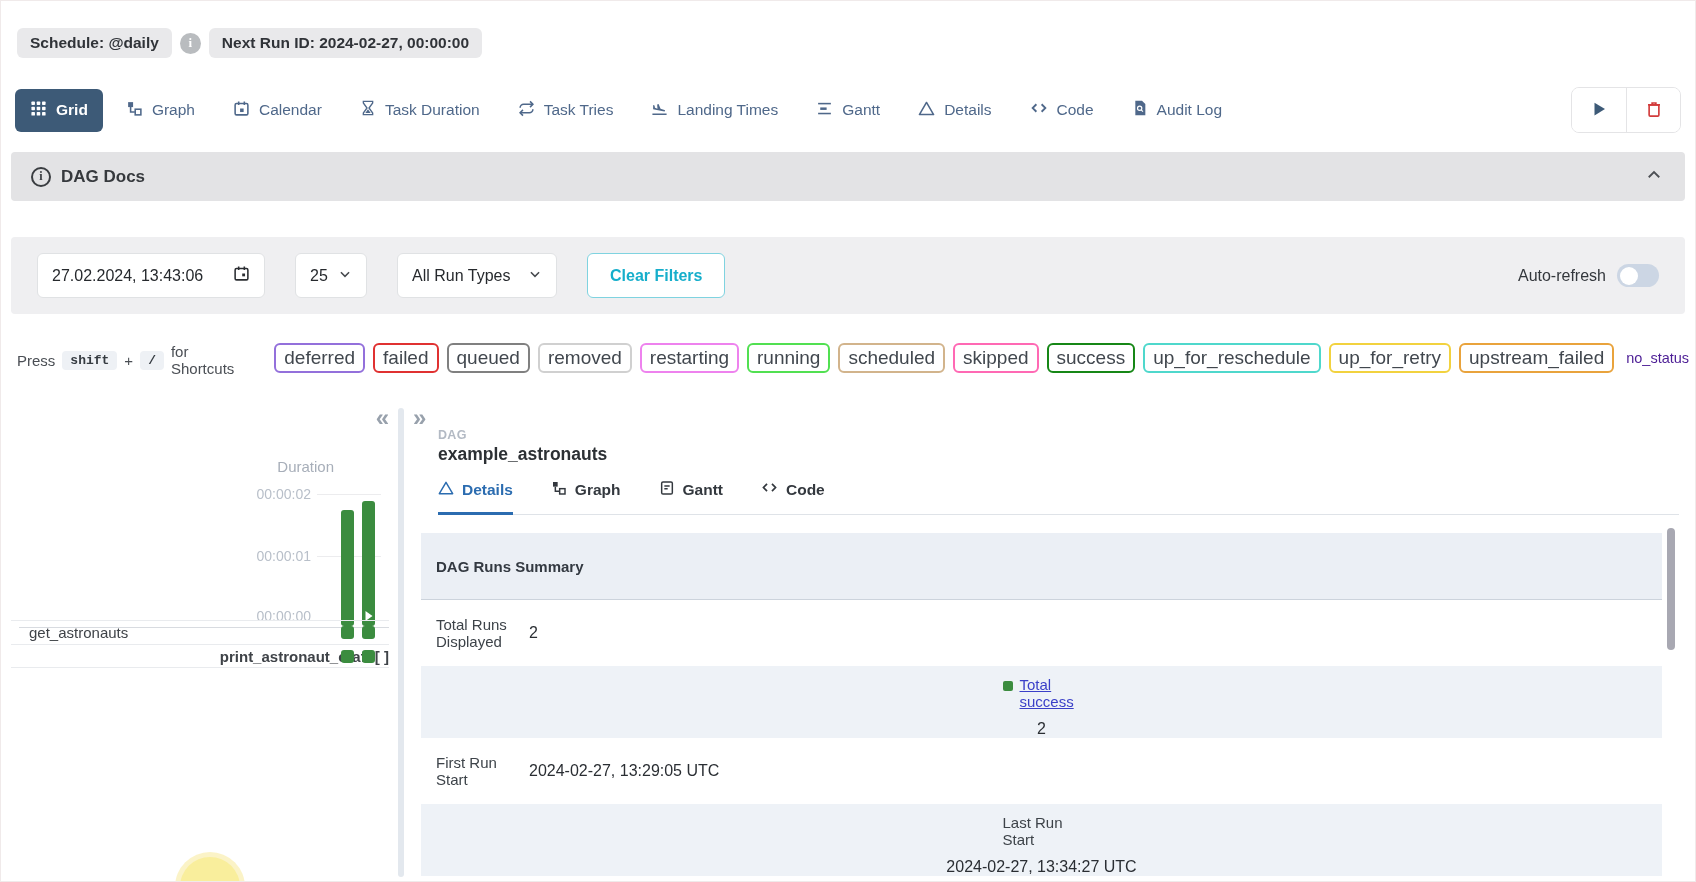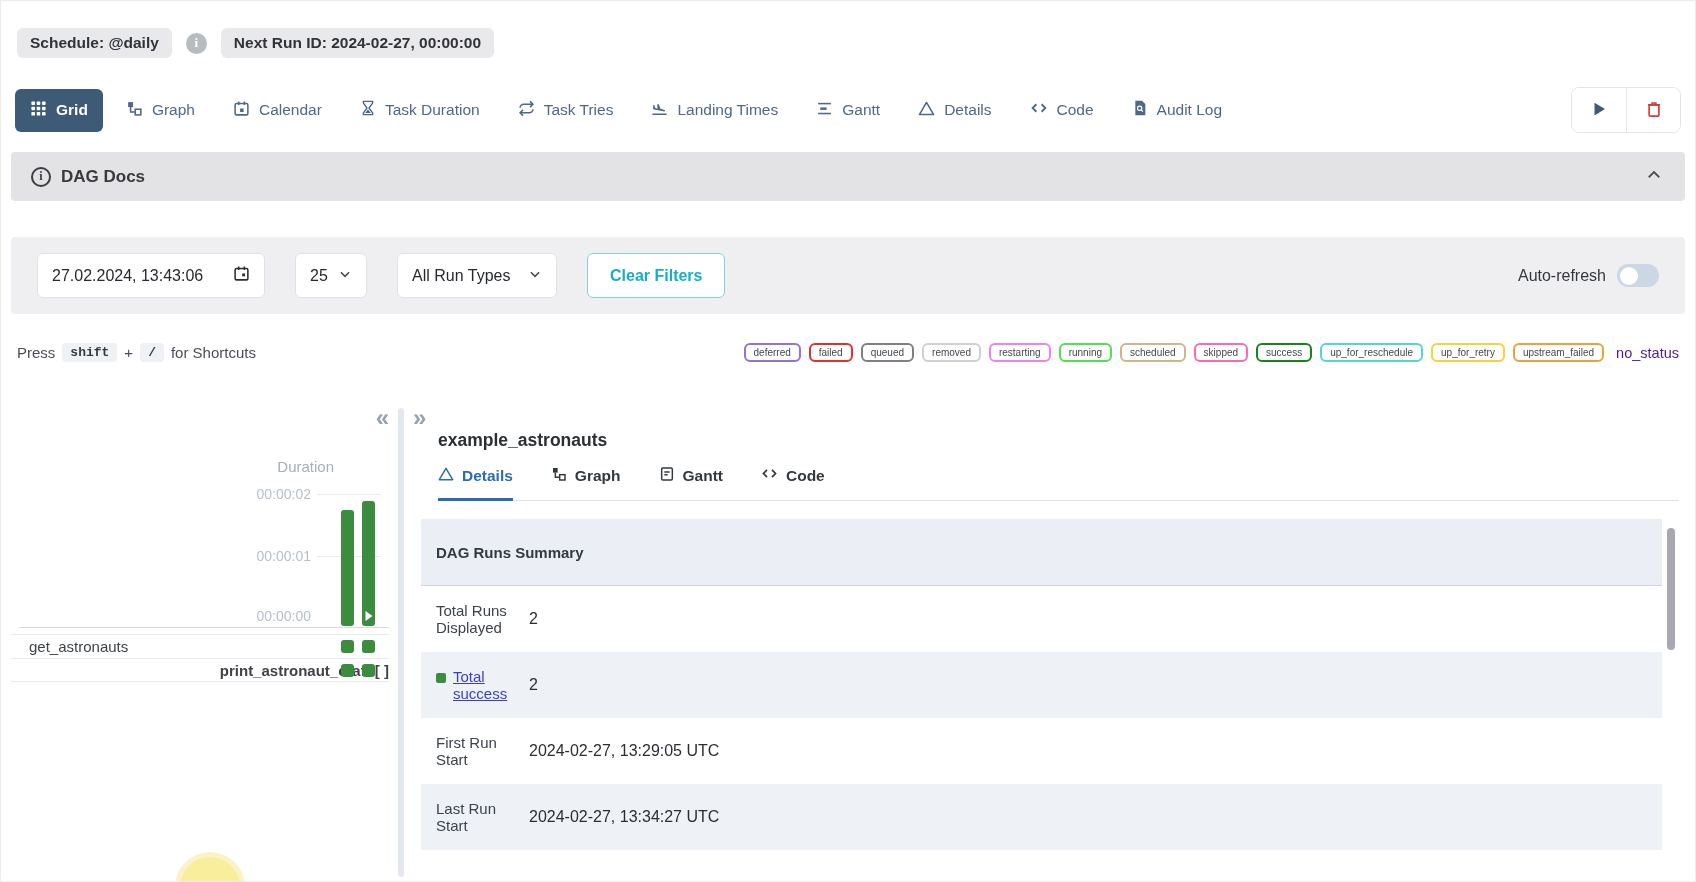--- a/index.html
+++ b/index.html
@@ -10,21 +10,21 @@
   .hdr { display:flex; justify-content:space-between; align-items:center; padding:16px 24px 0 16px; height:68px; }
   .hdr-left { display:flex; align-items:center; gap:14px; }
   .switch { width:46px; height:25px; border-radius:13px; position:relative; cursor:pointer; flex:0 0 auto; }
   .switch.on { background:#3182ce; }
   .switch.off { background:#ccd6e4; }
   .switch .knob { position:absolute; top:2.5px; width:20px; height:20px; border-radius:50%; background:#fff; }
   .switch.on .knob { right:3px; }
   .switch.off .knob { left:3px; }
   .dag-title { font-size:26px; font-weight:bold; color:#46494d; letter-spacing:.2px; }
   .dag-title .dim { color:#c7cbd1; font-weight:bold; }
-  .hdr-right { display:flex; align-items:center; gap:14px; }
+  .hdr-right { display:flex; align-items:center; gap:8px; }
   .meta-badge { background:#e9e9eb; color:#303338; font-size:15.5px; font-weight:bold; padding:6px 13px; border-radius:6px; white-space:nowrap; }
   .info-circle { width:21px; height:21px; border-radius:50%; background:#b9bcbf; color:#fff; font-size:13px; font-weight:bold; display:flex; align-items:center; justify-content:center; font-family:"Liberation Serif", serif; }
 
   
   .nav { display:flex; align-items:center; justify-content:space-between; padding:0 14px; margin-top:18px; height:46px; }
   .navtabs { display:flex; align-items:center; gap:8px; }
   .navtab { display:flex; align-items:center; gap:9px; padding:11px 15px; border-radius:6px; font-size:15.5px; color:#4f688a; cursor:pointer; white-space:nowrap; }
   .navtab svg { flex:0 0 auto; }
   .navtab.active { background:#3d5a77; color:#fff; font-weight:bold;justify-content:center; }
   .run-actions { display:flex; border:1px solid #e4e4e6; border-radius:8px; overflow:hidden; background:#fff; }
@@ -45,53 +45,53 @@
   .ctl-sel { width:160px; }
   .clear-btn { background:#fff; border:1px solid #7fd3e0; color:#16aecb; font-weight:bold; font-size:16px; height:45px; padding:0 22px; border-radius:6px; cursor:pointer; }
   .filters .spacer { flex:1; }
   .autorefresh { display:flex; align-items:center; gap:11px; font-size:16px; color:#33373c; }
 
   
   .legendrow { display:flex; align-items:flex-start; justify-content:space-between; padding:0 16px; margin-top:29px; height:38px;gap:40px; }
   .shortcuts { display:flex; align-items:center; gap:7px; font-size:15px; color:#4a4e54; }
   .kbd { background:#eef1f5; border-radius:4px; padding:2px 8px; font-family:"Liberation Mono", monospace; font-size:13px; font-weight:bold; color:#343a40; }
   .legend { display:flex; align-items:center; gap:8px; }
-  .state-badge { border:2px solid #999; border-radius:6px; background:#fff; padding:2px 8px; font-size:10px; color:#41474e; white-space:nowrap; }
+  .state-badge { border:2px solid #999; border-radius:6px; background:#fff; padding:2px 8px; font-size:19px; color:#41474e; white-space:nowrap; }
   .no-status { font-size:14.5px; color:#4c1d95; margin-left:4px; }
 
   
   .main { display:flex; margin-top:19px; height:477px; position:relative; }
   .grid-panel { width:380px; margin-left:10px; position:relative; flex:0 0 auto; }
   .collapse-glyph { position:absolute; top:6px; right:2px; font-size:24px; color:#98a1ac; line-height:1; cursor:pointer; font-weight:bold; }
   .duration-label { position:absolute; top:58px; left:180px; width:143px; text-align:right; font-size:15px; color:#a7aeb9; }
   .ytick { position:absolute; left:180px; width:120px; text-align:right; font-size:14px; color:#b8bfc9; }
   .gridline { position:absolute; left:306px; right:10px; height:1px; background:#ececee; }
   .baseline { position:absolute; left:8px; right:2px; top:227px; height:1px; background:#d8dbe0; }
   .bar { position:absolute; width:13px; border-radius:3px; cursor:pointer; }
   .bar .manual-marker { position:absolute; bottom:5px; left:50%; transform:translateX(-50%); width:0; height:0; border-top:5px solid transparent; border-bottom:5px solid transparent; border-left:7px solid #fff; }
-  .task-rows { position:absolute; top:234px; left:0; right:2px; }
+  .task-rows { position:absolute; top:220px; left:0; right:2px; }
   .task-row { height:24px; border-top:1px solid #e9ebee; position:relative; display:flex; align-items:center; }
   .task-row:last-child { border-bottom:1px solid #e9ebee;justify-content:flex-end; }
   .task-name { font-size:15px; color:#3f4348; padding-left:18px; }
   .task-row.bold .task-name { font-weight:bold; }
   .sq { position:absolute; width:13px; height:13px; border-radius:3px; top:5px; cursor:pointer; }
 
   .details-panel { flex:1; position:relative; }
   .gutter { position:absolute; left:7px; top:8px; bottom:0; width:6px; background:#e3e8ee; border-radius:3px; }
   .expand-glyph { position:absolute; top:6px; left:22px; font-size:24px; color:#98a1ac; line-height:1; cursor:pointer; font-weight:bold; }
   .dp-head { margin-left:47px; padding-top:28px; }
   .dp-kicker { font-size:12.5px; font-weight:bold; color:#b3bac4; letter-spacing:.3px; }
   .dp-title { font-size:17.5px; font-weight:bold; color:#2c3034; margin-top:2px; }
   .dp-tabs { display:flex; gap:38px; margin:14px 16px 0 47px; border-bottom:1px solid #dfe3e8; }
   .dp-tab { display:flex; align-items:center; gap:8px; font-size:15.5px; font-weight:bold; color:#33383e; padding-bottom:12px; cursor:pointer; border-bottom:3px solid transparent; margin-bottom:-1px; }
   .dp-tab.active { color:#2b6cb0; border-bottom-color:#2b6cb0; }
 
   .summary-table { margin:18px 33px 0 15px; font-size:15px; }
   .trow { display:flex; align-items:center; min-height:66px;margin-left:15px; }
-  .trow.shaded { background:#eef2f7; }
+  .trow.shaded { background:#eef2f7;flex-direction:column; }
   .trow.thead { background:#ebeff5; border-bottom:1px solid #ccd3dc; min-height:67px; }
   .tlabel { width:108px; padding:10px 0 10px 15px; color:#3d4349; flex:0 0 auto; }
   .thead .tlabel { font-weight:bold; color:#333941; width:200px; }
   .tvalue { color:#2a2e33; font-size:16px; }
   .link-cell { display:flex; align-items:flex-start; gap:7px; }
   .bullet { width:10px; height:10px; border-radius:2px; margin-top:5px; flex:0 0 auto; }
   .tlink { color:#3a3fc8; text-decoration:underline; cursor:pointer; }
   .vscroll-thumb { position:absolute; right:20px; top:128px; width:8px; height:122px; border-radius:4px; background:#a8a8b2; cursor:pointer; }
 
   .highlight-dot { position:absolute; left:179px; top:856px; width:60px; height:60px; border-radius:50%; background:#f9ee9c; box-shadow:0 0 0 5px rgba(246,229,130,.45); }
@@ -298,20 +298,21 @@
         <span class="sq" style="left: 351px; background-color: rgb(59, 140, 63);"></span>
       </div>
     </div>
   </div>
 
   <div class="details-panel">
     <div class="gutter"></div>
     <span class="expand-glyph">»</span>
 
     <div class="dp-head">
+      <div class="dp-kicker">DAG</div>
       <div class="dp-title">example_astronauts</div>
     </div>
 
     <div class="dp-tabs">
       <span class="dp-tab active">
         <span><svg width="16" height="16" viewBox="0 0 24 24" fill="none" stroke="currentColor" stroke-width="2.2">
               <path d="M12 3.5L22 20.5H2z" stroke-linejoin="round"></path>
             </svg></span>
         <span>Details</span>
       </span>

